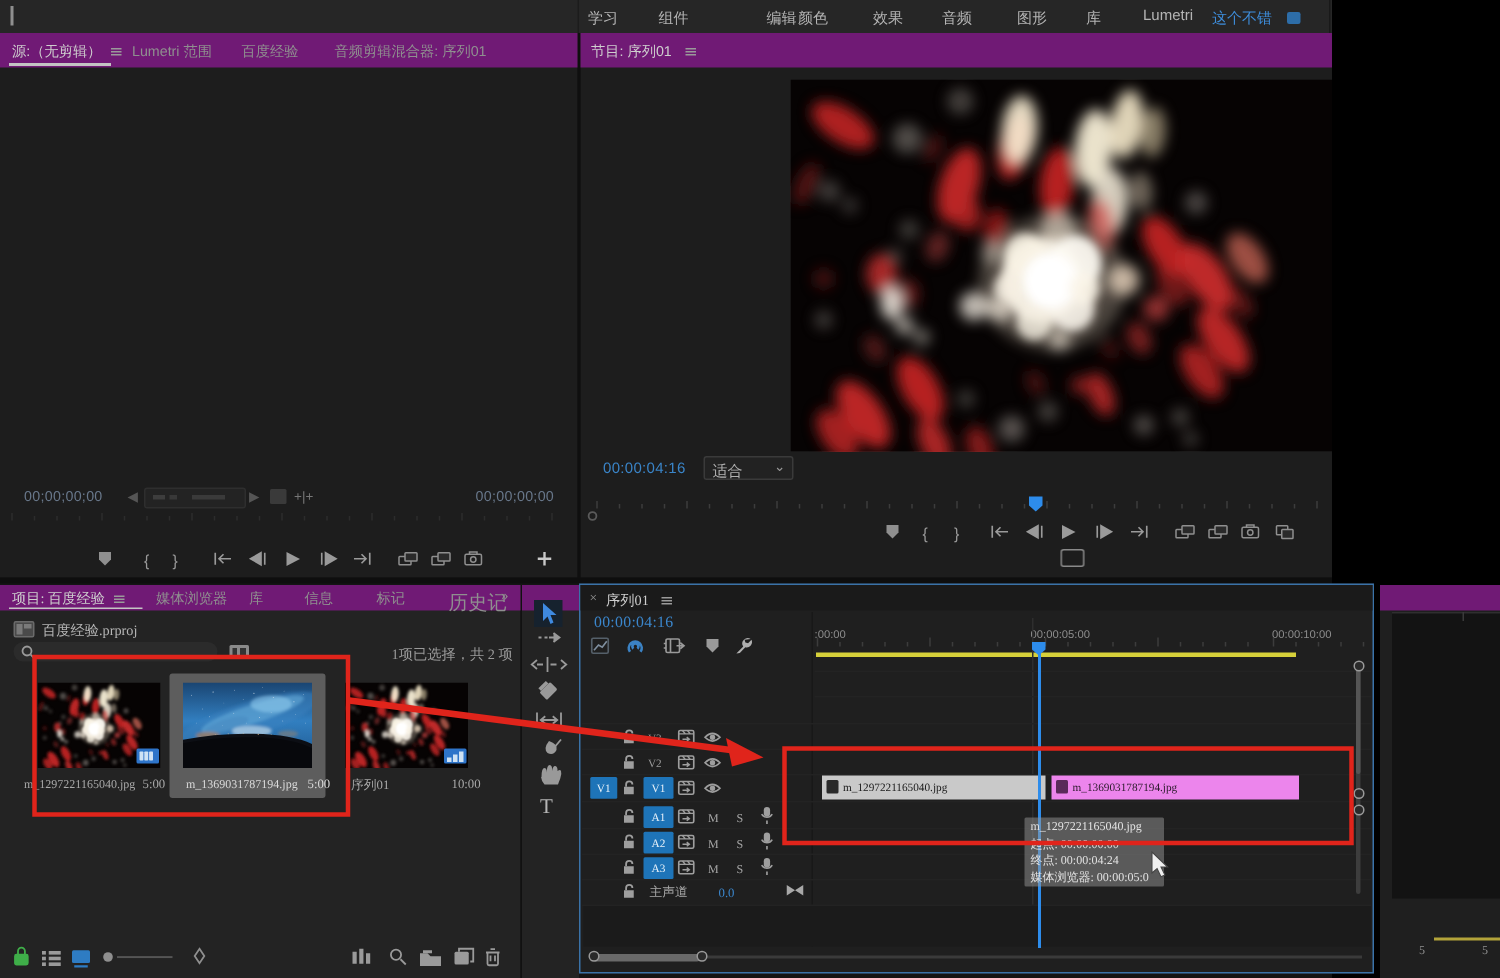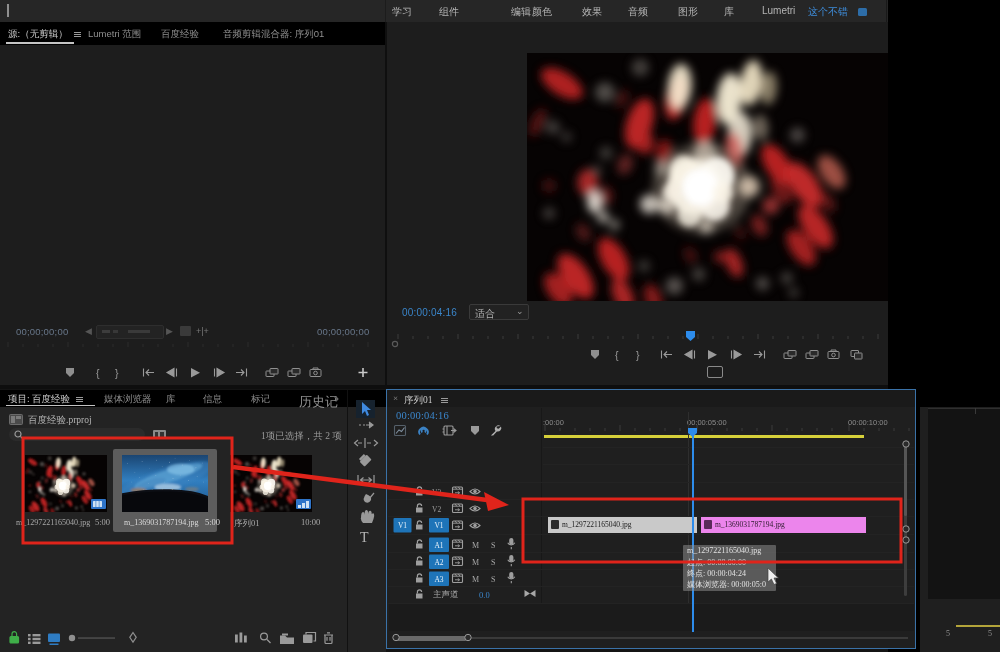--- a/index.html
+++ b/index.html
@@ -1,19 +1,19 @@
 <!DOCTYPE html>
 <html><head><meta charset="utf-8"><style>
 html,body{margin:0;padding:0;background:#000}
 #app{position:relative;width:888px;height:652px;background:#141414;overflow:hidden;font-family:"Liberation Sans",sans-serif;-webkit-font-smoothing:antialiased}
 .abs{position:absolute}
 .t{position:absolute;white-space:nowrap}
 .menubar{position:absolute;left:0;top:0;width:1000px;height:22px;background:#262626}
 .mi{position:absolute;top:5px;font-size:10px;color:#b4b4b4}
-.tabstrip{position:absolute;background:#000000}
+.tabstrip{position:absolute;background:#701a75}
 .tab{position:absolute;top:6px;font-size:10px;color:#8f8f8f}
 .tab.on{color:#cecece}
 .mh{display:inline-block;width:7px;height:5px;margin-left:6px;background:linear-gradient(#9a9a9a,#9a9a9a) 0 0/7px 1.2px no-repeat,linear-gradient(#9a9a9a,#9a9a9a) 0 2px/7px 1.2px no-repeat,linear-gradient(#9a9a9a,#9a9a9a) 0 4px/7px 1.2px no-repeat}
 .panel{position:absolute;background:#1f1f1f}
 .tc{font-size:10px;letter-spacing:0.2px}
 svg{display:block;overflow:visible}
 </style></head>
 <body>
 <div id="app">
 <svg width="0" height="0" style="position:absolute">
@@ -184,20 +184,23 @@
 <div class="abs" style="left:0;top:385px;width:1000px;height:4px;background:#0e0e0e"></div>
 
 <div class="tabstrip" style="left:0;top:22px;width:385px;height:23px">
 <span class="tab on" style="left:8px;font-size:9.5px">源:（无剪辑）<i class="mh"></i></span>
 <div class="abs" style="left:6px;top:20px;width:68px;height:1.5px;background:#c4c4c4"></div>
 <span class="tab" style="left:88px;font-size:9.5px">Lumetri 范围</span>
 <span class="tab" style="left:161px;font-size:9.5px">百度经验</span>
 <span class="tab" style="left:223px;font-size:9.5px">音频剪辑混合器: 序列01</span>
 </div>
 
+<div class="tabstrip" style="left:387px;top:22px;width:613px;height:23px">
+<span class="tab on" style="left:7px;font-size:9.5px">节目: 序列01&nbsp;<i class="mh"></i></span>
+</div>
 
 <div class="t tc" style="left:16px;top:326px;color:#68778a;font-size:9.5px">00;00;00;00</div>
 <div class="t" style="left:85px;top:326px;color:#555;font-size:9px">◀</div>
 <div class="abs" style="left:96px;top:325px;width:66px;height:12px;background:#232323;border:1px solid #2e2e2e;border-radius:2px"></div>
 <div class="abs" style="left:102px;top:330px;width:8px;height:3px;background:#3d3d3d"></div>
 <div class="abs" style="left:113px;top:330px;width:5px;height:3px;background:#383838"></div>
 <div class="abs" style="left:128px;top:330px;width:22px;height:3px;background:#3a3a3a"></div>
 <div class="t" style="left:166px;top:326px;color:#555;font-size:9px">▶</div>
 <div class="abs" style="left:180px;top:326px;width:11px;height:10px;background:#3a3a3a;border-radius:1px"></div>
 <div class="t" style="left:196px;top:326px;color:#777;font-size:9px">+|+</div>

